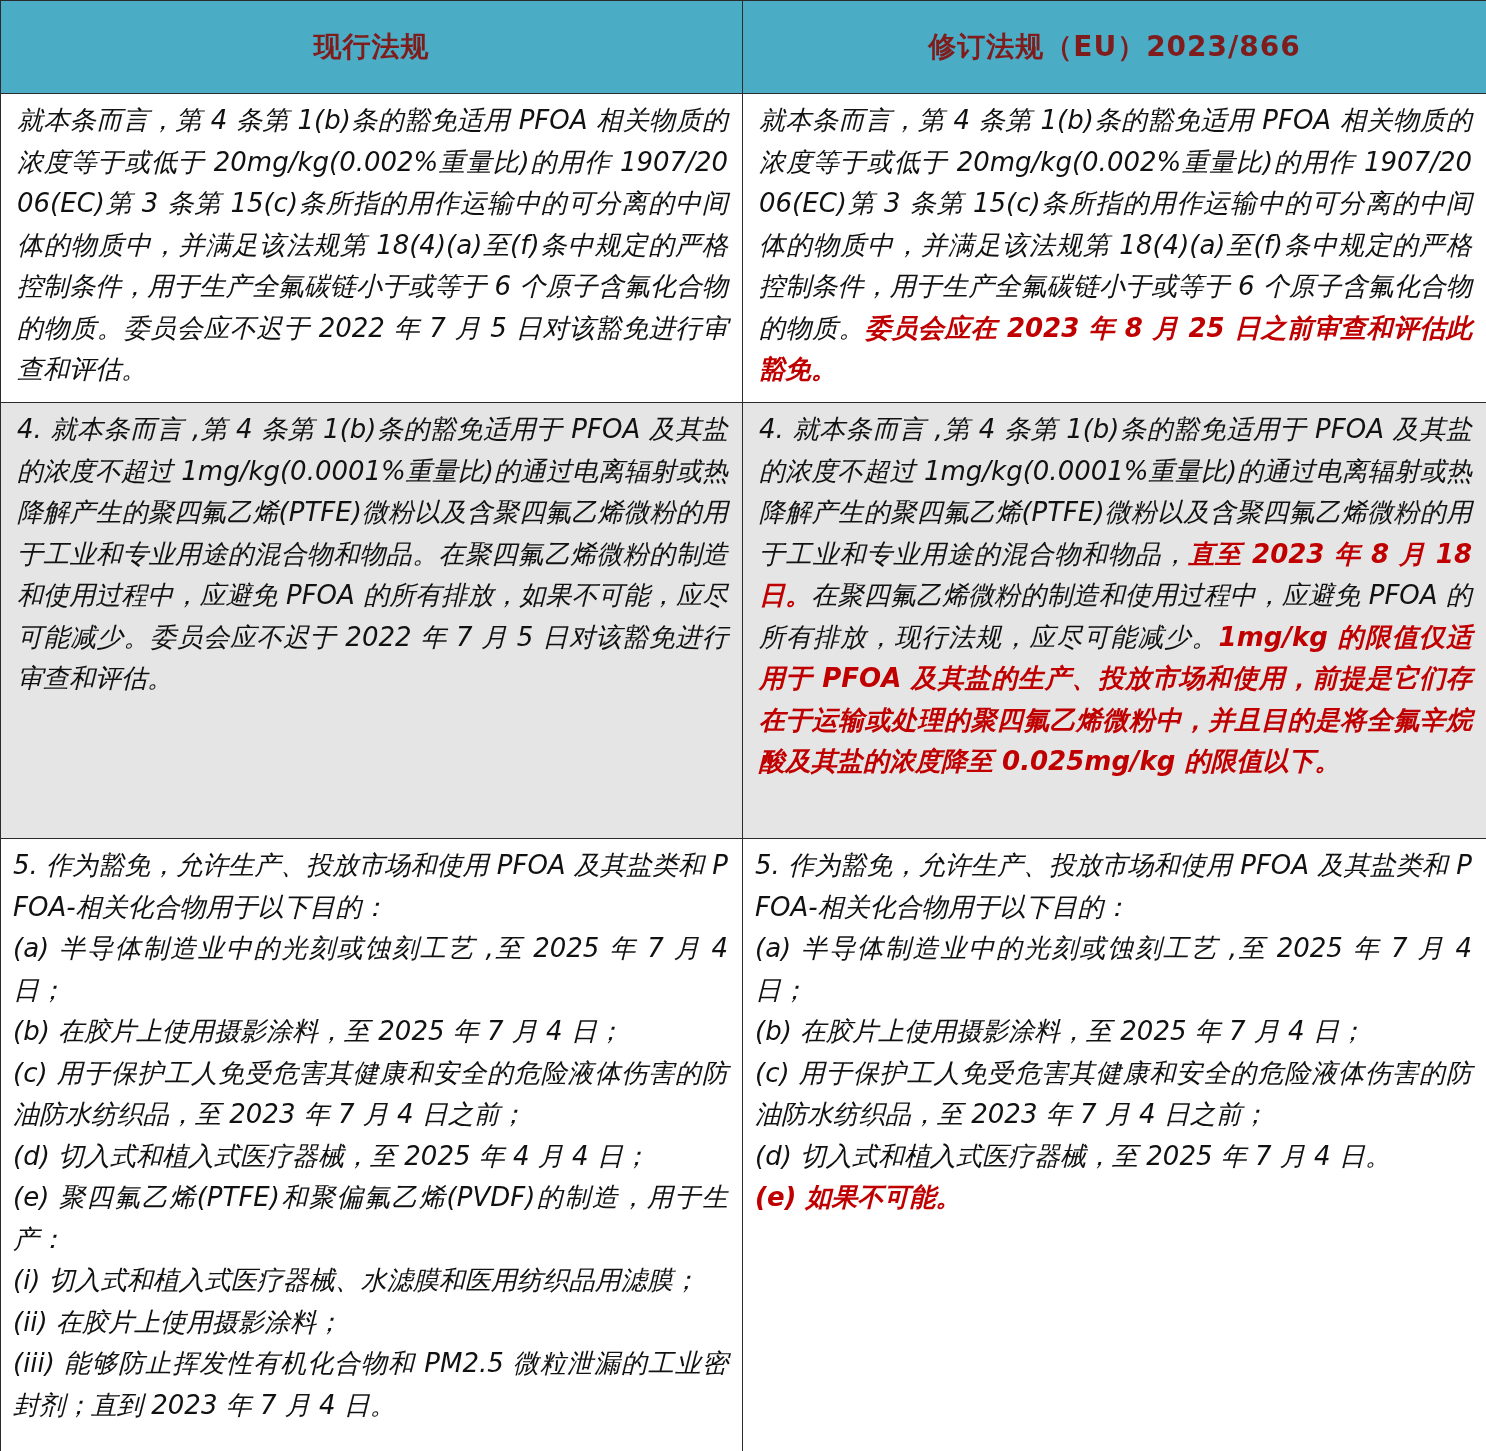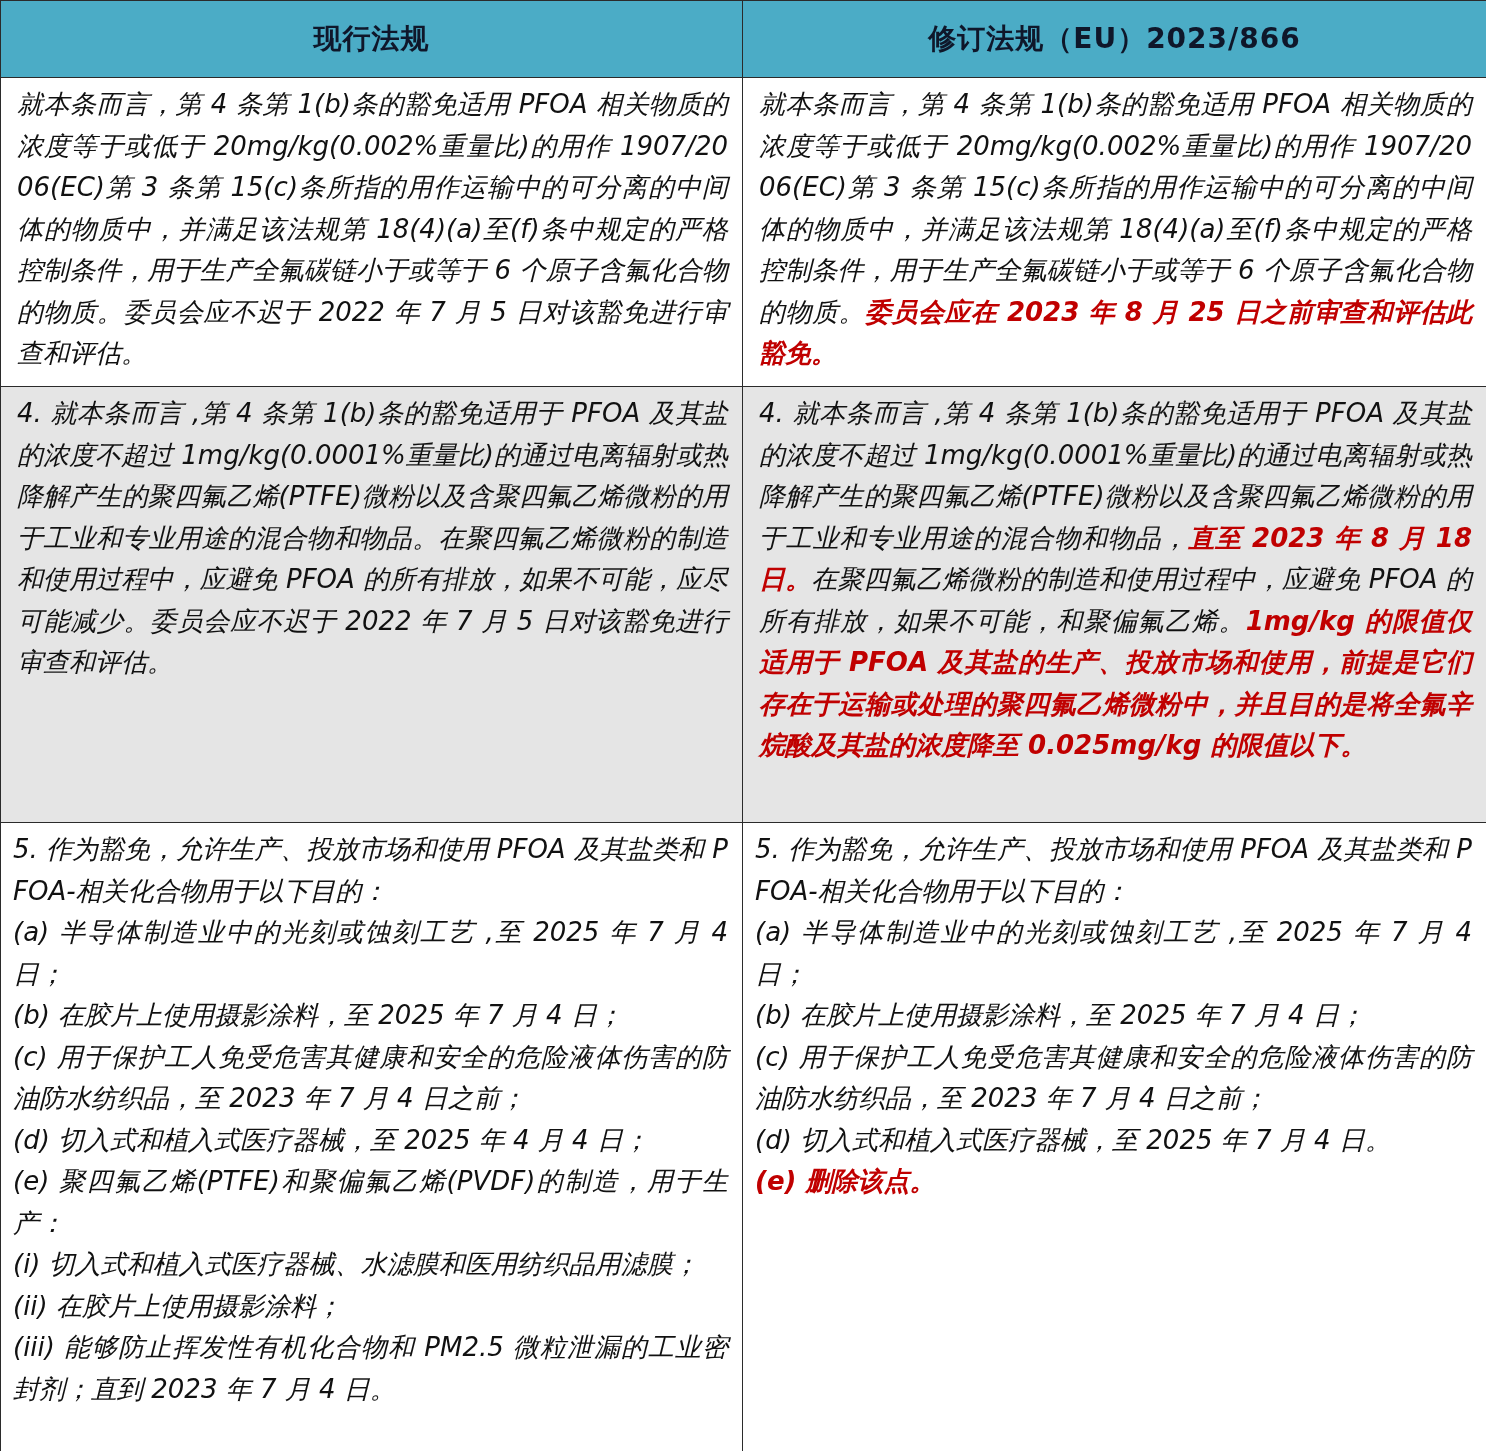--- a/index.html
+++ b/index.html
@@ -13,26 +13,26 @@
     color: #111;
   }
   table.cmp col.c1 { width: 742px; }
   table.cmp col.c2 { width: 744px; }
   table.cmp th, table.cmp td {
     border: 1.5px solid #2b2b2b;
     vertical-align: top;
   }
   table.cmp th {
     background: #4bacc6;
-    color: #0f172a;
+    color: #7f1d1d;
     font-weight: bold;
     font-size: 28px;
     height: 76px;
     vertical-align: middle;
-    padding: 0;
+    padding: 8px;
     letter-spacing: 1px;
   }
   table.cmp td {
     padding: 6px 14px 4px 16px;
     line-height: 41.5px;
     word-break: break-all;
     text-align: justify;
     font-style: italic;
   }
   tr.r1 td { height: 298px; background: #ffffff; }
@@ -62,38 +62,38 @@
       </td>
       <td>
         <span>就本条而言，第 4 条第 1(b)条的豁免适用 PFOA 相关物质的浓度等于或低于 20mg/kg(0.002%重量比)的用作 1907/2006(EC)第 3 条第 15(c)条所指的用作运输中的可分离的中间体的物质中，并满足该法规第 18(4)(a)至(f)条中规定的严格控制条件，用于生产全氟碳链小于或等于 6 个原子含氟化合物的物质。</span><span class="red">委员会应在 2023 年 8 月 25 日之前审查和评估此豁免。</span>
       </td>
     </tr>
     <tr class="r2">
       <td>
         <span>4. 就本条而言 ,第 4 条第 1(b)条的豁免适用于 PFOA 及其盐的浓度不超过 1mg/kg(0.0001%重量比)的通过电离辐射或热降解产生的聚四氟乙烯(PTFE)微粉以及含聚四氟乙烯微粉的用于工业和专业用途的混合物和物品。在聚四氟乙烯微粉的制造和使用过程中，应避免 PFOA 的所有排放，如果不可能，应尽可能减少。委员会应不迟于 2022 年 7 月 5 日对该豁免进行审查和评估。</span>
       </td>
       <td>
-        <span>4. 就本条而言 ,第 4 条第 1(b)条的豁免适用于 PFOA 及其盐的浓度不超过 1mg/kg(0.0001%重量比)的通过电离辐射或热降解产生的聚四氟乙烯(PTFE)微粉以及含聚四氟乙烯微粉的用于工业和专业用途的混合物和物品，</span><span class="red">直至 2023 年 8 月 18 日。</span><span>在聚四氟乙烯微粉的制造和使用过程中，应避免 PFOA 的所有排放，如果不可能，和聚偏氟乙烯。</span><span class="red">1mg/kg 的限值仅适用于 PFOA 及其盐的生产、投放市场和使用，前提是它们存在于运输或处理的聚四氟乙烯微粉中，并且目的是将全氟辛烷酸及其盐的浓度降至 0.025mg/kg 的限值以下。</span>
+        <span>4. 就本条而言 ,第 4 条第 1(b)条的豁免适用于 PFOA 及其盐的浓度不超过 1mg/kg(0.0001%重量比)的通过电离辐射或热降解产生的聚四氟乙烯(PTFE)微粉以及含聚四氟乙烯微粉的用于工业和专业用途的混合物和物品，</span><span class="red">直至 2023 年 8 月 18 日。</span><span>在聚四氟乙烯微粉的制造和使用过程中，应避免 PFOA 的所有排放，现行法规，应尽可能减少。</span><span class="red">1mg/kg 的限值仅适用于 PFOA 及其盐的生产、投放市场和使用，前提是它们存在于运输或处理的聚四氟乙烯微粉中，并且目的是将全氟辛烷酸及其盐的浓度降至 0.025mg/kg 的限值以下。</span>
       </td>
     </tr>
     <tr class="r3">
       <td>
         <span class="line">5. 作为豁免，允许生产、投放市场和使用 PFOA 及其盐类和 PFOA-相关化合物用于以下目的：</span>
         <span class="line">(a)  半导体制造业中的光刻或蚀刻工艺 ,至 2025 年 7 月 4 日；</span>
         <span class="line">(b)  在胶片上使用摄影涂料，至 2025 年 7 月 4 日；</span>
         <span class="line">(c)  用于保护工人免受危害其健康和安全的危险液体伤害的防油防水纺织品，至 2023 年 7 月 4 日之前；</span>
         <span class="line">(d)  切入式和植入式医疗器械，至 2025 年 4 月 4 日；</span>
         <span class="line">(e)  聚四氟乙烯(PTFE)和聚偏氟乙烯(PVDF)的制造，用于生产：</span>
         <span class="line">(i)  切入式和植入式医疗器械、水滤膜和医用纺织品用滤膜；</span>
         <span class="line">(ii)  在胶片上使用摄影涂料；</span>
         <span class="line">(iii)  能够防止挥发性有机化合物和 PM2.5 微粒泄漏的工业密封剂；直到 2023 年 7 月 4 日。</span>
       </td>
       <td>
         <span class="line">5. 作为豁免，允许生产、投放市场和使用 PFOA 及其盐类和 PFOA-相关化合物用于以下目的：</span>
         <span class="line">(a)  半导体制造业中的光刻或蚀刻工艺 ,至 2025 年 7 月 4 日；</span>
         <span class="line">(b)  在胶片上使用摄影涂料，至 2025 年 7 月 4 日；</span>
         <span class="line">(c)  用于保护工人免受危害其健康和安全的危险液体伤害的防油防水纺织品，至 2023 年 7 月 4 日之前；</span>
         <span class="line">(d)  切入式和植入式医疗器械，至 2025 年 7 月 4 日。</span>
-        <span class="line red">(e)  删除该点。</span>
+        <span class="line red">(e)  如果不可能。</span>
       </td>
     </tr>
   </tbody>
 </table>
 
 </body></html>

